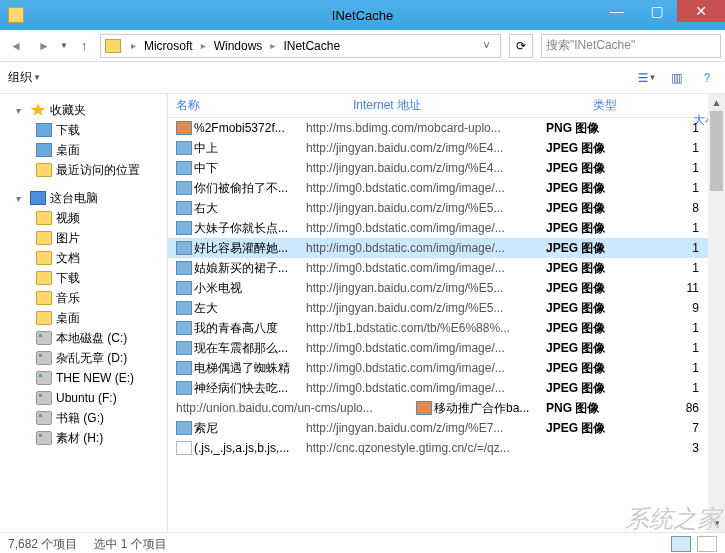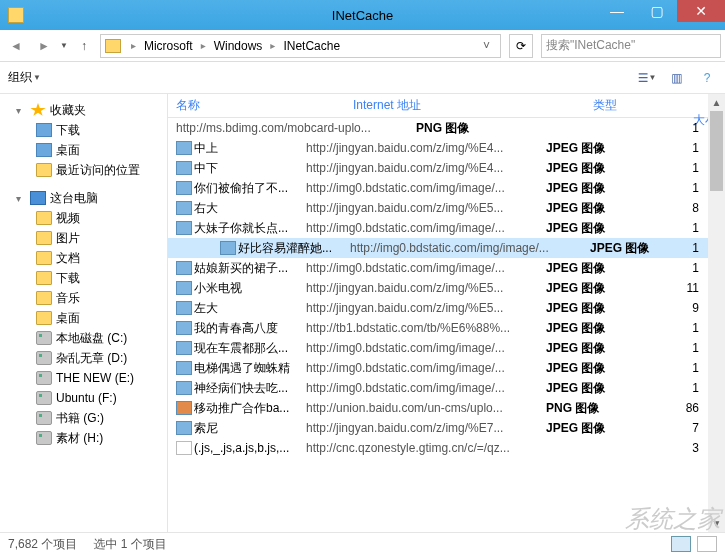--- a/index.html
+++ b/index.html
@@ -40,21 +40,21 @@
 .ico-pc { background: #4a90d8; border: 1px solid #2a6aa8; }
 .content { flex: 1; display: flex; flex-direction: column; overflow: hidden; position: relative; }
 .col-headers { display: flex; height: 24px; border-bottom: 1px solid #e5e5e5; align-items: center; color: #3b82f6; }
 .col-headers > div { padding-left: 8px; }
 .col-name { width: 130px; }
 .col-url { width: 240px; margin-left: 47px; }
 .col-type { width: 100px; }
 .col-size { flex:1;margin-top:30px; }
 .file-list { flex: 1; overflow: hidden; }
 .file-row { display: flex; height: 20px; align-items: center; }
-.file-row.selected { background: #cce8ff; padding-left: 44px; }
+.file-row.selected { background: #cce8ff; }
 .file-row .cell { padding-left: 8px; white-space: nowrap; overflow: hidden; text-overflow: clip; }
 .file-icon { width: 16px; height: 14px; margin-right: 2px; flex-shrink: 0; background: #7db4e0; border: 1px solid #5a8fba; }
 .file-icon.png { background: #e28a4a; }
 .file-icon.js { background: #fff; border: 1px solid #bbb; }
 .file-icon.other { background: #eee; border: 1px dashed #aaa; }
 .file-name-cell { width: 130px; display: flex; align-items: center; }
 .file-url-cell { width: 240px; color: #555; }
 .file-type-cell { width: 100px; font-weight: bold; }
 .file-size-cell { flex:1; text-align: right; padding-right: 26px; }
 .vscroll { position: absolute; right: 0; top: 0; bottom: 0; width: 17px; background: #f0f0f0; display: flex; flex-direction: column; }
@@ -190,20 +190,24 @@
 
   <div class="content">
     <div class="col-headers">
       <div class="col-name">名称</div>
       <div class="col-url">Internet 地址</div>
       <div class="col-type">类型</div>
       <div class="col-size">大小</div>
     </div>
     <div class="file-list" id="file-list">
         <div class="file-row">
+          <div class="cell file-name-cell">
+            <span class="file-icon png"></span>
+            <span>%2Fmobi5372f...</span>
+          </div>
           <div class="cell file-url-cell">http://ms.bdimg.com/mobcard-uplo...</div>
           <div class="cell file-type-cell">PNG 图像</div>
           <div class="cell file-size-cell">1</div>
         </div>
         <div class="file-row">
           <div class="cell file-name-cell">
             <span class="file-icon jpg"></span>
             <span>中上</span>
           </div>
           <div class="cell file-url-cell">http://jingyan.baidu.com/z/img/%E4...</div>
@@ -312,25 +316,25 @@
         <div class="file-row">
           <div class="cell file-name-cell">
             <span class="file-icon jpg"></span>
             <span>神经病们快去吃...</span>
           </div>
           <div class="cell file-url-cell">http://img0.bdstatic.com/img/image/...</div>
           <div class="cell file-type-cell">JPEG 图像</div>
           <div class="cell file-size-cell">1</div>
         </div>
         <div class="file-row">
+          <div class="cell file-url-cell">http://union.baidu.com/un-cms/uplo...</div>
           <div class="cell file-name-cell">
             <span class="file-icon png"></span>
             <span>移动推广合作ba...</span>
           </div>
-          <div class="cell file-url-cell">http://union.baidu.com/un-cms/uplo...</div>
           <div class="cell file-type-cell">PNG 图像</div>
           <div class="cell file-size-cell">86</div>
         </div>
         <div class="file-row">
           <div class="cell file-name-cell">
             <span class="file-icon jpg"></span>
             <span>索尼</span>
           </div>
           <div class="cell file-url-cell">http://jingyan.baidu.com/z/img/%E7...</div>
           <div class="cell file-type-cell">JPEG 图像</div>

